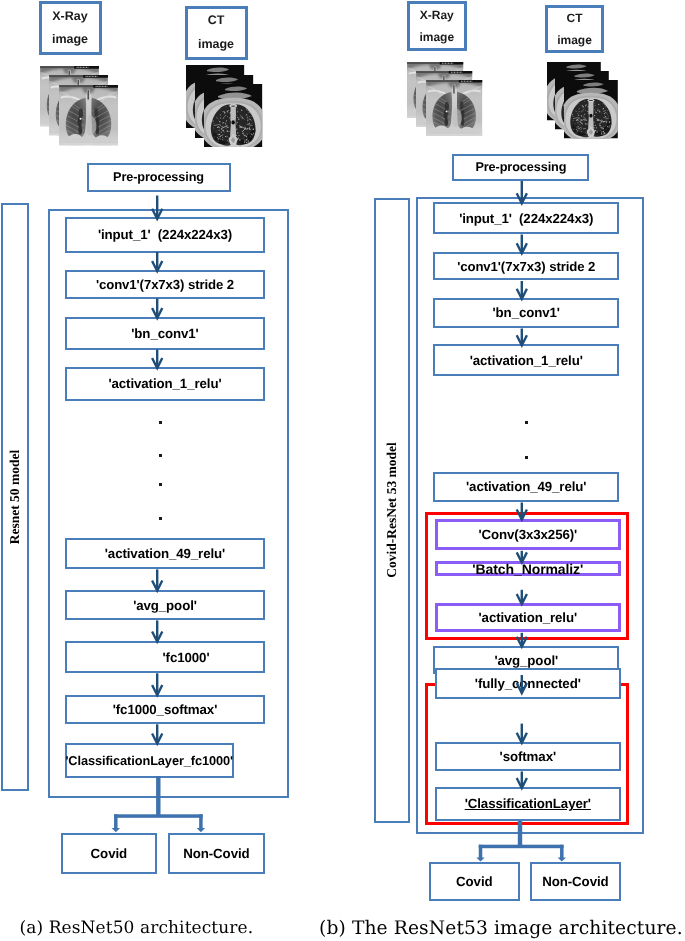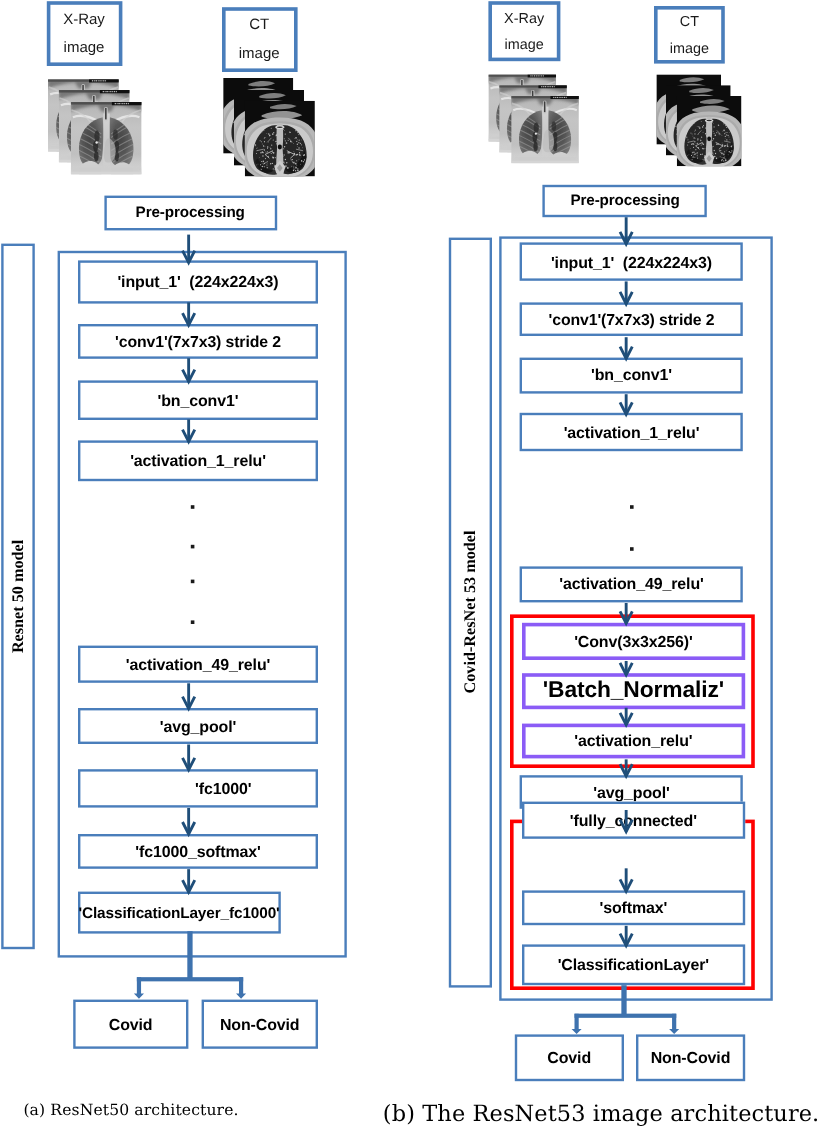--- a/index.html
+++ b/index.html
@@ -14,21 +14,21 @@
   .box{position:absolute;box-sizing:border-box;border:2px solid #4A7EBB;background:#fff;
        display:flex;align-items:center;justify-content:center;text-align:center;
        color:#000;font-weight:bold;letter-spacing:-0.1px;white-space:pre;}
   .box.rb{border:3px solid #8b5cf6;}
   .frame{position:absolute;box-sizing:border-box;border:2px solid #4A7EBB;background:transparent;}
   .frame.rf{border:3px solid #FF0000;background:transparent;}
 
   .srcbox{position:absolute;box-sizing:border-box;border:3px solid #4A7EBB;background:#fff;
           display:flex;flex-direction:column;align-items:center;justify-content:center;
           font-size:12.5px;color:#1a1a1a;font-weight:400;}
-  .srcbox i{font-style:normal;display:block;line-height:1.85;}
+  .srcbox i{font-style:normal;display:block;line-height:1.85;font-weight:bold;}
 
   .sidebar{position:absolute;box-sizing:border-box;border:2px solid #4A7EBB;background:#fff;
            display:flex;align-items:center;justify-content:center;overflow:hidden;}
   .sidebar span{display:block;transform:rotate(-90deg);white-space:nowrap;
                 font-family:"Liberation Serif",serif;font-weight:bold;font-size:13.5px;color:#000;}
 
   .dot{position:absolute;width:3px;height:3px;background:#1a1a1a;}
 
   .caption{position:absolute;font-family:"DejaVu Serif",serif;font-size:15px;color:#000;
            white-space:nowrap;letter-spacing:0.1px;}
@@ -391,21 +391,21 @@
 <div class="dot" style="left:159px;top:454.3px;"></div>
 <div class="dot" style="left:159px;top:483.3px;"></div>
 <div class="dot" style="left:159px;top:516.8px;"></div>
 <div class="box" style="left:64.7px;top:538.1px;width:200.6px;height:31.3px;font-size:13.3px;letter-spacing:-0.1px;">'activation_49_relu'</div>
 <div class="box" style="left:64.7px;top:590px;width:200.6px;height:30.4px;font-size:13.3px;letter-spacing:-0.1px;">'avg_pool'</div>
 <div class="box" style="left:64.7px;top:641px;width:200.6px;height:32.3px;font-size:13.3px;letter-spacing:-0.1px;padding-left:42px;">'fc1000'</div>
 <div class="box" style="left:64.7px;top:694.5px;width:200.6px;height:29.8px;font-size:13.3px;letter-spacing:-0.1px;">'fc1000_softmax'</div>
 <div class="box" style="left:64.7px;top:743px;width:169px;height:34.7px;font-size:12.8px;letter-spacing:-0.1px;">'ClassificationLayer_fc1000'</div>
 <div class="box" style="left:60.7px;top:832.8px;width:96.3px;height:41px;font-size:13.3px;letter-spacing:-0.1px;">Covid</div>
 <div class="box" style="left:167.5px;top:832.8px;width:97.8px;height:41px;font-size:13.3px;letter-spacing:-0.1px;">Non-Covid</div>
-<div class="caption" style="left:19.5px;top:917.5px;font-size:13px;">(a) ResNet50 architecture.</div>
+<div class="caption" style="left:19.5px;top:917.5px;font-size:17px;">(a) ResNet50 architecture.</div>
 </div>
 
 <div class="panel">
 <div class="srcbox" style="left:407px;top:1px;width:59.5px;height:50px;font-size:12px;">
         <i>X-Ray</i>
         <i>image</i>
       </div>
 <div class="srcbox" style="left:545px;top:5px;width:59px;height:48px;font-size:12px;">
         <i>CT</i>
         <i>image</i>
@@ -439,27 +439,27 @@
 <div class="frame" style="left:415.9px;top:197.1px;width:228px;height:636.9px;"></div>
 <div class="box" style="left:433.2px;top:202.3px;width:186.1px;height:31.6px;font-size:13.3px;letter-spacing:-0.1px;">'input_1'  (224x224x3)</div>
 <div class="box" style="left:433.2px;top:252.4px;width:186.1px;height:27.8px;font-size:13.2px;letter-spacing:-0.1px;">'conv1'(7x7x3) stride 2</div>
 <div class="box" style="left:433.2px;top:297.8px;width:186.1px;height:29.8px;font-size:13.3px;letter-spacing:-0.1px;">'bn_conv1'</div>
 <div class="box" style="left:433.2px;top:344.3px;width:186.1px;height:31.7px;font-size:13.3px;letter-spacing:-0.1px;">'activation_1_relu'</div>
 <div class="dot" style="left:525px;top:421px;"></div>
 <div class="dot" style="left:525px;top:456px;"></div>
 <div class="box" style="left:433.2px;top:471.5px;width:186.1px;height:30.2px;font-size:13.3px;letter-spacing:-0.1px;">'activation_49_relu'</div>
 <div class="frame rf" style="left:425.1px;top:512.2px;width:203.7px;height:127.7px;"></div>
 <div class="box rb" style="left:434.8px;top:518.5px;width:186px;height:31.7px;font-size:13.3px;letter-spacing:-0.1px;">'Conv(3x3x256)'</div>
-<div class="box rb" style="left:434.8px;top:561.4px;width:186px;height:30px;font-size:19px;letter-spacing:-0.1px;">'Batch_Normaliz'</div>
+<div class="box rb" style="left:434.8px;top:561.4px;width:186px;height:15px;font-size:14px;letter-spacing:-0.1px;">'Batch_Normaliz'</div>
 <div class="box rb" style="left:434.8px;top:603px;width:186px;height:29.2px;font-size:13.3px;letter-spacing:-0.1px;">'activation_relu'</div>
 <div class="box" style="left:433.2px;top:645.7px;width:186.1px;height:28.7px;font-size:13.3px;letter-spacing:-0.1px;">'avg_pool'</div>
 <div class="frame rf" style="left:425.1px;top:682.9px;width:203.7px;height:141.7px;"></div>
 <div class="box" style="left:434.8px;top:668px;width:186px;height:31px;font-size:13.3px;letter-spacing:-0.1px;">'fully_connected'</div>
 <div class="box" style="left:434.8px;top:741.8px;width:186px;height:29px;font-size:13.3px;letter-spacing:-0.1px;">'softmax'</div>
-<div class="box" style="left:434.8px;top:787px;width:186px;height:33.5px;font-size:13.3px;letter-spacing:-0.1px;">'ClassificationLayer'</div>
+<div class="box" style="left:434.8px;top:787px;width:186px;height:33.5px;font-size:13.3px;letter-spacing:-0.1px;text-decoration:underline;">'ClassificationLayer'</div>
 <div class="box" style="left:429px;top:862.1px;width:90.6px;height:38.8px;font-size:13.3px;letter-spacing:-0.1px;">Covid</div>
 <div class="box" style="left:530.1px;top:862.1px;width:90.6px;height:38.8px;font-size:13.3px;letter-spacing:-0.1px;">Non-Covid</div>
 <div class="caption" style="left:319px;top:917.5px;font-size:18.7px;">(b) The ResNet53 image architecture.</div>
 </div>
 <svg class="arrows" width="685" height="941" viewBox="0 0 685 941">
       <g>
         <g>
           <path d="M157.2 195.5 L157.2 218.8" stroke="#1F4E79" stroke-width="2.4" fill="none"></path>
           <path d="M152.1 208.8 L157.2 218.8 L162.3 208.8" stroke="#1F4E79" stroke-width="2.4" fill="none" stroke-linecap="butt" stroke-linejoin="miter"></path>
         </g>

